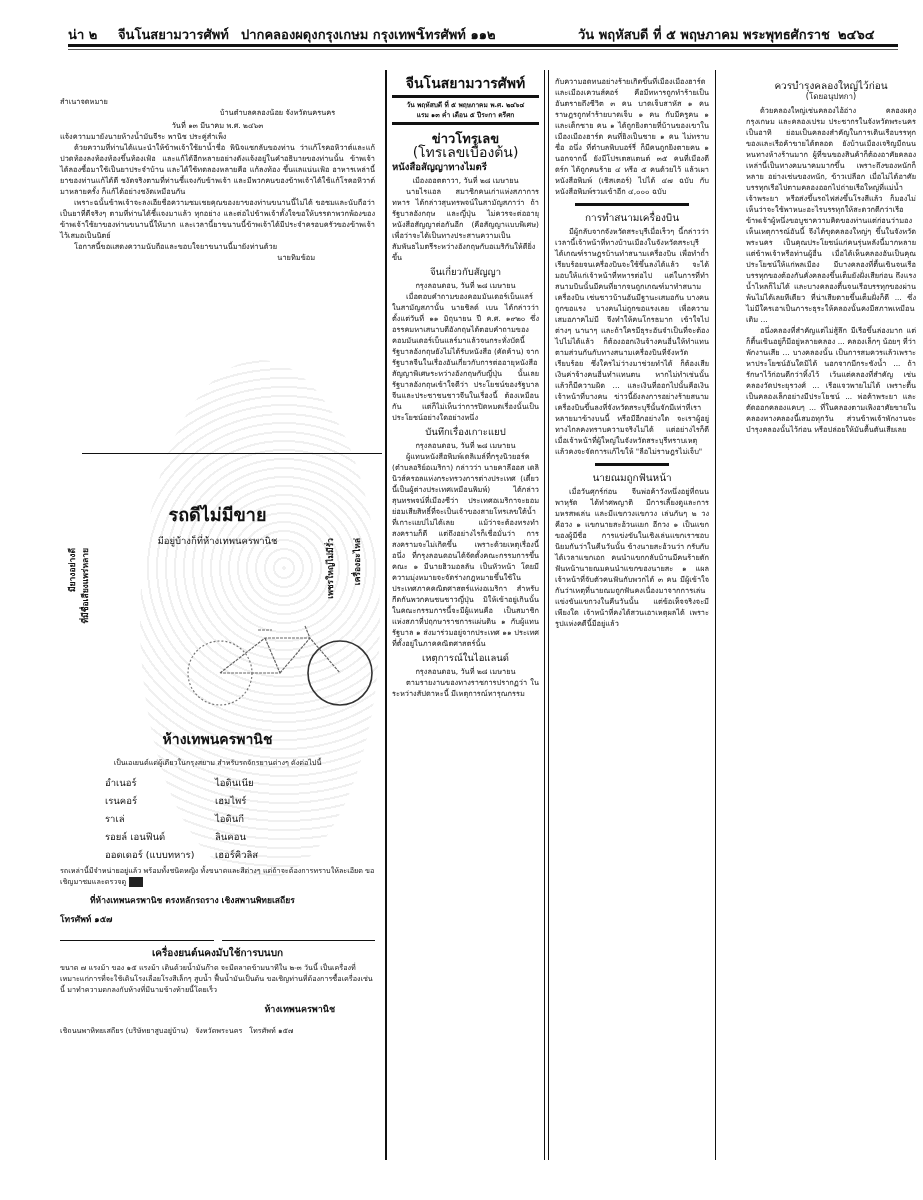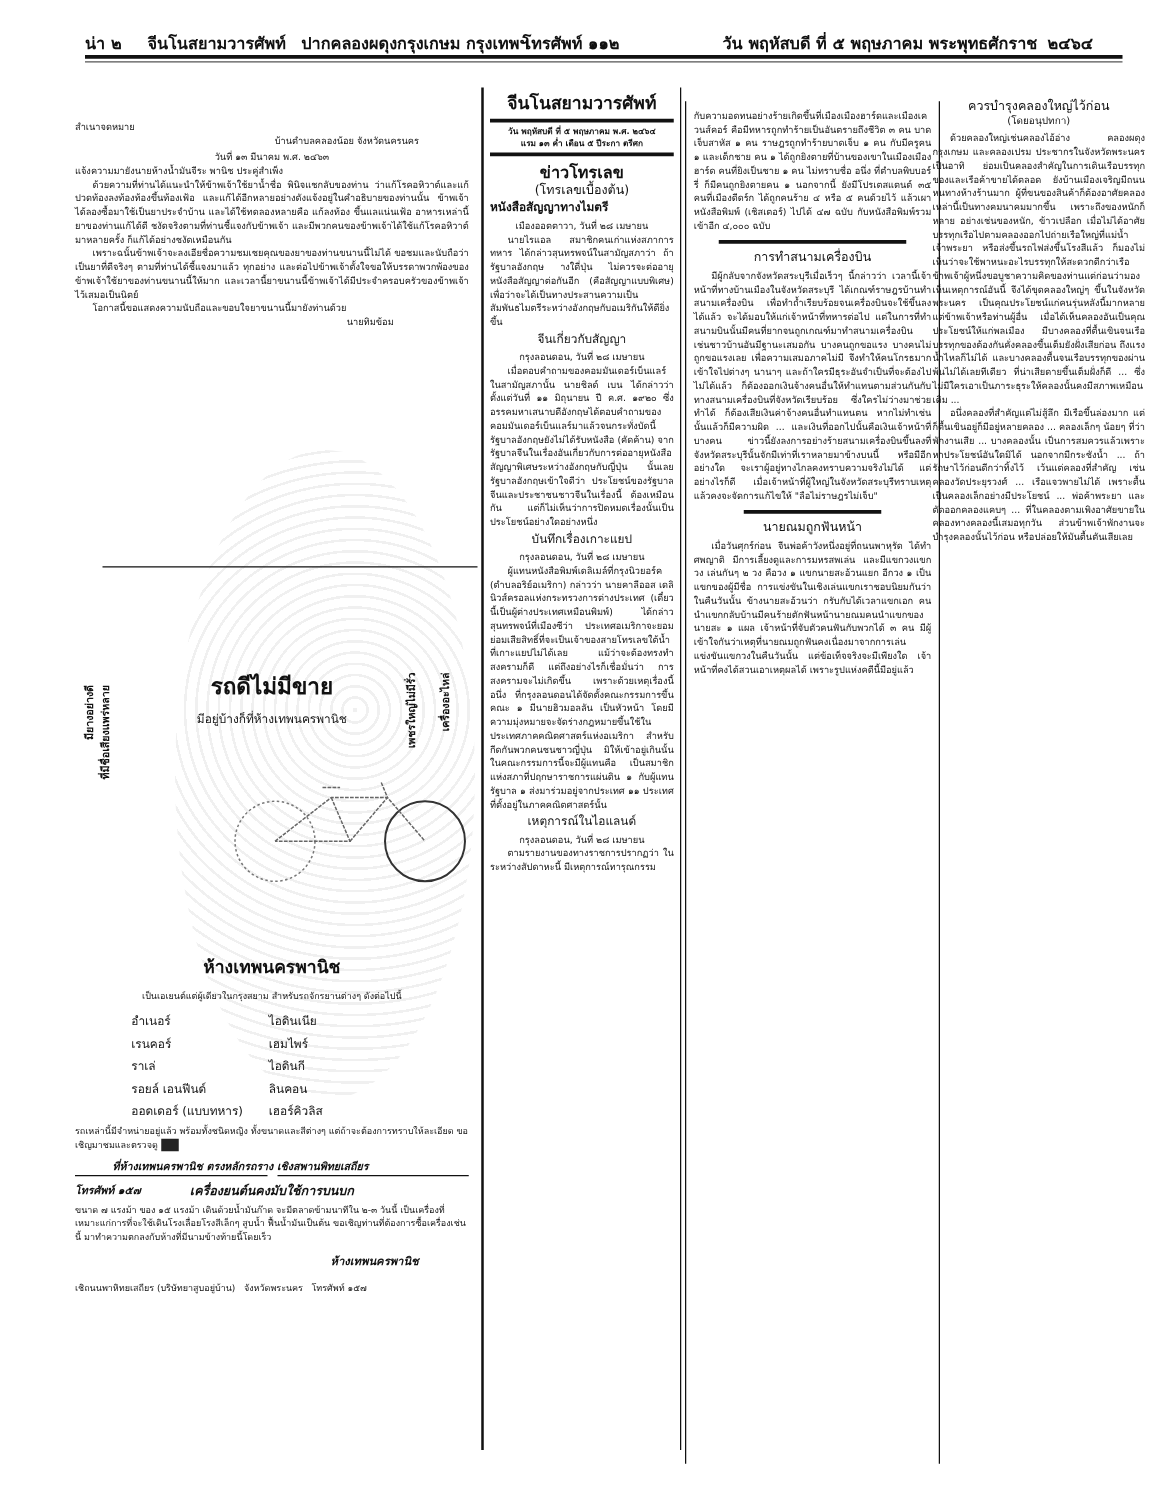--- a/index.html
+++ b/index.html
@@ -12,60 +12,60 @@
               font-size: 13px; font-weight: bold; white-space: nowrap; }
   .masthead span { position: absolute; top: 0; }
   .rule-top { position: absolute; left: 68px; top: 44px; width: 830px; height: 3px; background: #111; }
   .rule-top2 { position: absolute; left: 68px; top: 49px; width: 830px; height: 1px; background: #555; }
 
   .col { position: absolute; font-size: 7.4px; line-height: 11px; }
   .col p { margin: 0 0 0 0; text-align: justify; }
   .indent { text-indent: 14px; }
   .center { text-align: center !important; }
   .right { text-align: right !important; }
-  .bold { font-weight: bold; font-style: italic; }
+  .bold { font-weight: bold; }
 
   
   .col-left { left: 60px; top: 96px; width: 315px; }
 
   
   .ad-halftone { position: absolute; left: 140px; top: 360px; width: 240px; height: 520px;
                  border-radius: 50%;
                  background: repeating-radial-gradient(circle at 60% 40%, rgba(0,0,0,0.06) 0 2px, transparent 2px 9px);
                  pointer-events: none; }
 
   .ad-block { position: absolute; left: 60px; top: 453px; width: 315px; }
   .ad-divider { height: 1px; background: #111; width: 300px; margin-left: 22px; }
-  .ad-title { font-size: 18px; font-weight: bold; text-align: center; margin-top: 80px; }
+  .ad-title { font-size: 18px; font-weight: bold; text-align: center; margin-top: 46px; }
   .ad-sub { font-size: 9.5px; text-align: center; margin-top: 4px; }
   .bicycle { position: absolute; left: 120px; top: 165px; width: 200px; height: 90px; }
   .vert-text { position: absolute; writing-mode: vertical-rl; transform: rotate(180deg);
                font-size: 8.5px; font-weight: bold; white-space: nowrap; }
   .shop-name { font-size: 14px; font-weight: bold; text-align: center; }
   .brands { display: grid; grid-template-columns: 110px 110px; column-gap: 0px; margin-left: 45px;
             font-size: 9.5px; font-weight: normal; row-gap: 3px; margin-top: 4px; }
   .small { font-size: 7.2px; line-height: 11px; }
 
   .engine-block { position: absolute; left: 60px; top: 940px; width: 315px; }
   .split-rule { display: flex; gap: 8px; margin-bottom: 4px; }
   .split-rule div { height: 1px; background: #111; flex: 1; }
 
   
   .col-mid { left: 385px; top: 70px; width: 160px; border-left: 2px solid #111; border-right: 1px solid #111;
              padding: 0 5px; height: 1090px; box-sizing: border-box; }
   .paper-title { font-size: 14px; font-weight: bold; text-align: center; margin: 8px 0 6px; }
   .thick { height: 3px; background: #111; margin: 2px 0; }
   .dateline { font-size: 6.6px; font-weight: bold; text-align: center; line-height: 10px; }
   .head-xl { font-size: 13px; font-weight: bold; text-align: center; margin-top: 8px; }
-  .head-md { font-size: 10px; text-align: center; margin-top: 3px; }
+  .head-md { font-size: 14px; text-align: center; margin-top: 3px; }
   .head-sm { font-size: 9.5px; font-weight: bold; text-align: left; margin-top: 3px; margin-bottom: 3px; }
   .section-head { font-size: 9.5px; text-align: center; margin: 3px 0; }
 
-  .col-c3 { left: 548px; top: 70px; width: 204px; border-left: 1px solid #111; border-right: 1px solid #111;
-            padding: 0 6px; height: 1090px; box-sizing: border-box; margin-top: 11px; }
+  .col-c3 { left: 548px; top: 70px; width: 168px; border-left: 1px solid #111; border-right: 1px solid #111;
+            padding: 0 6px; height: 1090px; box-sizing: border-box; }
   .col-c4 { left: 744px; top: 70px; width: 170px; padding: 0 2px; }
 
   .stamp { display: inline-block; width: 14px; height: 10px; background: #222; vertical-align: middle; }
 </style>
 </head>
 <body>
 
 <div class="page">
 
   <div class="masthead">
@@ -146,21 +146,21 @@
     <div class="paper-title">จีนโนสยามวารศัพท์</div>
     <div class="thick"></div>
     <div class="dateline">วัน พฤหัสบดี ที่ ๕ พฤษภาคม พ.ศ. ๒๔๖๔</div>
     <div class="dateline">แรม ๑๓ ค่ำ เดือน ๕ ปีระกา ตรีศก</div>
     <div class="thick"></div>
     <div class="head-xl">ข่าวโทรเลข</div>
     <div class="head-md">(โทรเลขเบื้องต้น)</div>
 
     <div class="head-sm">หนังสือสัญญาทางไมตรี</div>
     <p class="center">เมืองออตตาวา, วันที่ ๒๘ เมษายน</p>
-    <p class="indent">นายไรแอล สมาชิกคนเก่าแห่งสภาการทหาร ได้กล่าวสุนทรพจน์ในสามัญสภาว่า ถ้ารัฐบาลอังกฤษ างใดี่ปุ่น ไม่ควรจะต่ออายุหนังสือสัญญาต่อกันอีก (คือสัญญาแบบพิเศษ) เพื่อว่าจะได้เป็นทางประสานความเป็นสัมพันธไมตรีระหว่างอังกฤษกับอเมริกันให้ดียิ่งขึ้น</p>
+    <p class="indent">นายไรแอล สมาชิกคนเก่าแห่งสภาการทหาร ได้กล่าวสุนทรพจน์ในสามัญสภาว่า ถ้ารัฐบาลอังกฤษ และญี่ปุ่น ไม่ควรจะต่ออายุหนังสือสัญญาต่อกันอีก (คือสัญญาแบบพิเศษ) เพื่อว่าจะได้เป็นทางประสานความเป็นสัมพันธไมตรีระหว่างอังกฤษกับอเมริกันให้ดียิ่งขึ้น</p>
 
     <div class="section-head">จีนเกี่ยวกับสัญญา</div>
     <p class="center">กรุงลอนดอน, วันที่ ๒๘ เมษายน</p>
     <p class="indent">เมื่อตอบคำถามของคอมมันเดอร์เบ็นแลร์ ในสามัญสภานั้น นายชิลด์ เบน ได้กล่าวว่า ตั้งแต่วันที่ ๑๑ มิถุนายน ปี ค.ศ. ๑๙๒๐ ซึ่งอรรคมหาเสนาบดีอังกฤษได้ตอบคำถามของคอมมันเดอร์เบ็นแลร์มาแล้วจนกระทั่งบัดนี้ รัฐบาลอังกฤษยังไม่ได้รับหนังสือ (คัดค้าน) จากรัฐบาลจีนในเรื่องอันเกี่ยวกับการต่ออายุหนังสือสัญญาพิเศษระหว่างอังกฤษกับญี่ปุ่น นั้นเลย รัฐบาลอังกฤษเข้าใจดีว่า ประโยชน์ของรัฐบาลจีนและประชาชนชาวจีนในเรื่องนี้ ต้องเหมือนกัน แต่ก็ไม่เห็นว่าการปิดหมดเรื่องนั้นเป็นประโยชน์อย่างใดอย่างหนึ่ง</p>
 
     <div class="section-head">บันทึกเรื่องเกาะแยป</div>
     <p class="center">กรุงลอนดอน, วันที่ ๒๘ เมษายน</p>
     <p class="indent">ผู้แทนหนังสือพิมพ์เดลิเมล์ที่กรุงนิวยอร์ค (ตำบลอริย์อเมริกา) กล่าวว่า นายคาลีออส เดลินิวส์ครอลแห่งกระทรวงการต่างประเทศ (เดี๋ยวนี้เป็นผู้ต่างประเทศเหมือนพิมพ์) ได้กล่าวสุนทรพจน์ที่เมืองซีว่า ประเทศอเมริกาจะยอมย่อมเสียสิทธิ์ที่จะเป็นเจ้าของสายโทรเลขใต้น้ำที่เกาะแยปไม่ได้เลย แม้ว่าจะต้องทรงทำสงครามก็ดี แต่ถึงอย่างไรก็เชื่อมั่นว่า การสงครามจะไม่เกิดขึ้น เพราะด้วยเหตุเรื่องนี้ อนึ่ง ที่กรุงลอนดอนได้จัดตั้งคณะกรรมการขึ้นคณะ ๑ มีนายฮิวมอลลัน เป็นหัวหน้า โดยมีความมุ่งหมายจะจัดร่างกฎหมายขึ้นใช้ในประเทศภาคคณิตศาสตร์แห่งอเมริกา สำหรับกีดกันพวกคนชนชาวญี่ปุ่น มิให้เข้าอยู่เกินนั้น ในคณะกรรมการนี้จะมีผู้แทนคือ เป็นสมาชิกแห่งสภาที่ปฤกษาราชการแผ่นดิน ๑ กับผู้แทนรัฐบาล ๑ ส่งมาร่วมอยู่จากประเทศ ๑๑ ประเทศที่ตั้งอยู่ในภาคคณิตศาสตร์นั้น</p>
 
     <div class="section-head">เหตุการณ์ในไอแลนด์</div>

